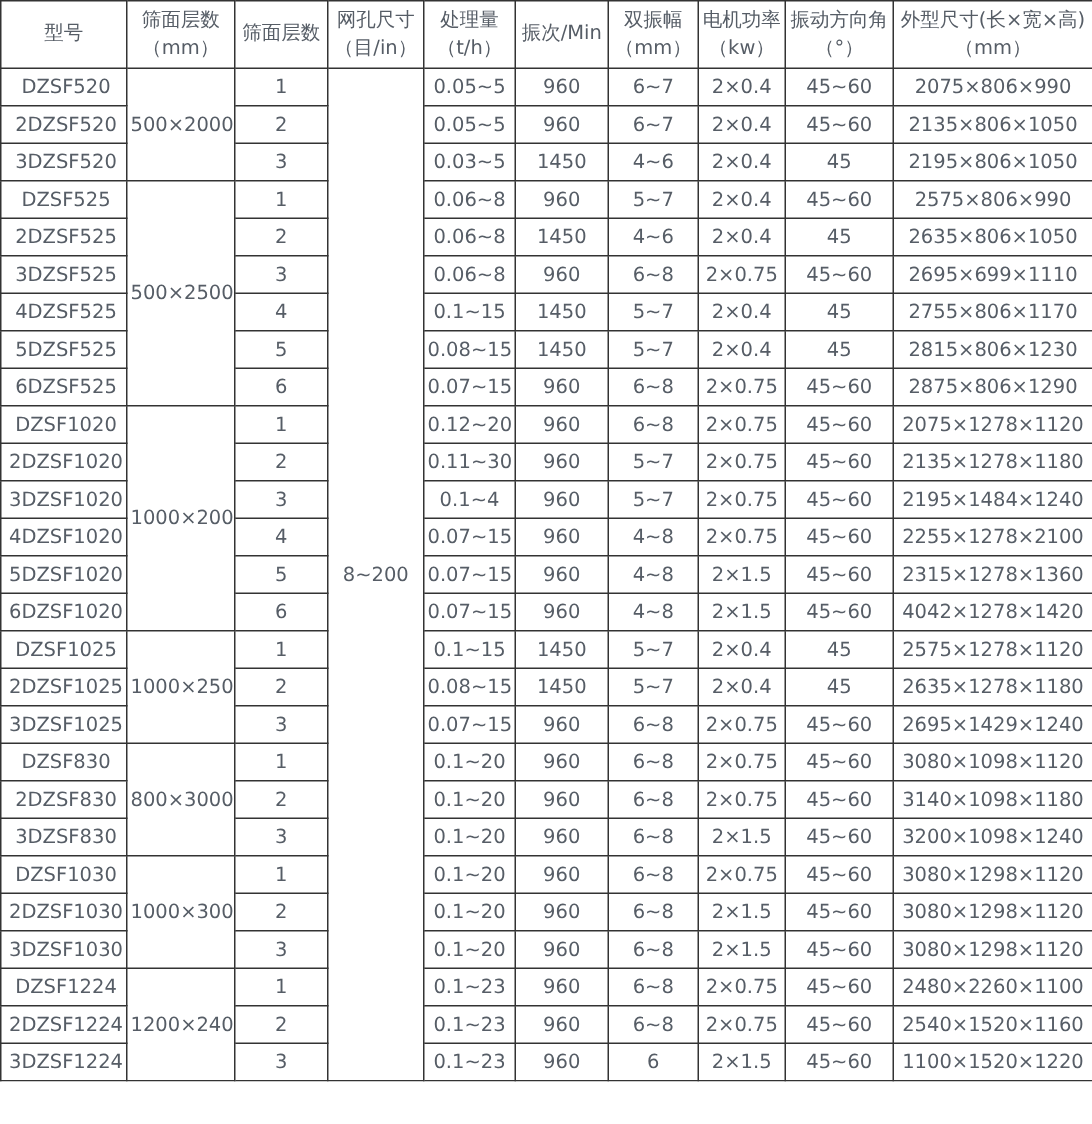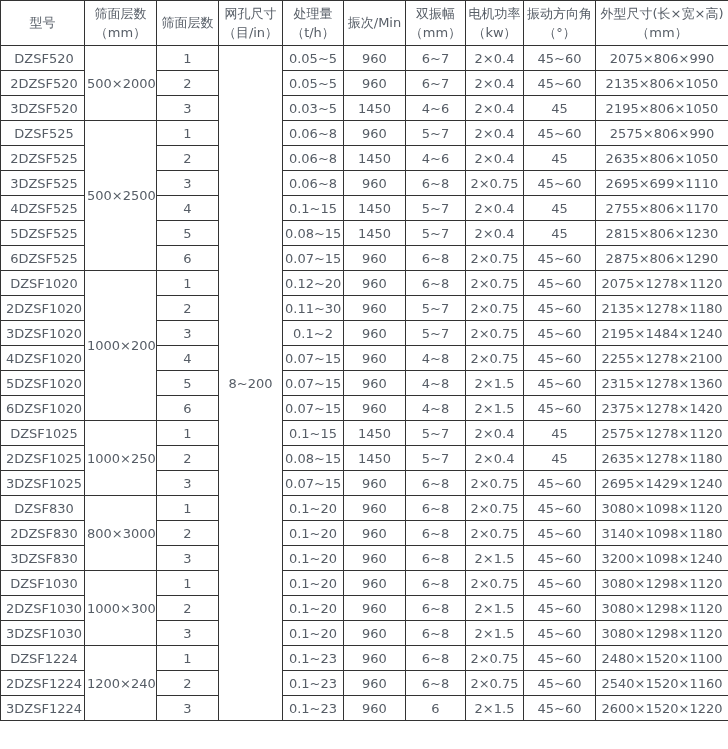--- a/index.html
+++ b/index.html
@@ -205,21 +205,21 @@
         <td>0.11~30</td>
         <td>960</td>
         <td>5~7</td>
         <td>2×0.75</td>
         <td>45~60</td>
         <td>2135×1278×1180</td>
       </tr>
       <tr>
         <td class="model-cell">3DZSF1020</td>
         <td>3</td>
-        <td>0.1~2</td>
+        <td>0.1~4</td>
         <td>960</td>
         <td>5~7</td>
         <td>2×0.75</td>
         <td>45~60</td>
         <td>2195×1484×1240</td>
       </tr>
       <tr>
         <td class="model-cell">4DZSF1020</td>
         <td>4</td>
         <td>0.07~15</td>
@@ -240,21 +240,21 @@
         <td>2315×1278×1360</td>
       </tr>
       <tr>
         <td class="model-cell">6DZSF1020</td>
         <td>6</td>
         <td>0.07~15</td>
         <td>960</td>
         <td>4~8</td>
         <td>2×1.5</td>
         <td>45~60</td>
-        <td>2375×1278×1420</td>
+        <td>4042×1278×1420</td>
       </tr>
       <tr>
         <td class="model-cell">DZSF1025</td>
         <td rowspan="3">1000×2500</td>
         <td>1</td>
         <td>0.1~15</td>
         <td>1450</td>
         <td>5~7</td>
         <td>2×0.4</td>
         <td>45</td>
@@ -344,36 +344,36 @@
       </tr>
       <tr>
         <td class="model-cell">DZSF1224</td>
         <td rowspan="3">1200×2400</td>
         <td>1</td>
         <td>0.1~23</td>
         <td>960</td>
         <td>6~8</td>
         <td>2×0.75</td>
         <td>45~60</td>
-        <td>2480×1520×1100</td>
+        <td>2480×2260×1100</td>
       </tr>
       <tr>
         <td class="model-cell">2DZSF1224</td>
         <td>2</td>
         <td>0.1~23</td>
         <td>960</td>
         <td>6~8</td>
         <td>2×0.75</td>
         <td>45~60</td>
         <td>2540×1520×1160</td>
       </tr>
       <tr>
         <td class="model-cell">3DZSF1224</td>
         <td>3</td>
         <td>0.1~23</td>
         <td>960</td>
         <td>6</td>
         <td>2×1.5</td>
         <td>45~60</td>
-        <td>2600×1520×1220</td>
+        <td>1100×1520×1220</td>
       </tr>
     </tbody>
 </table>
 
 </body></html>

